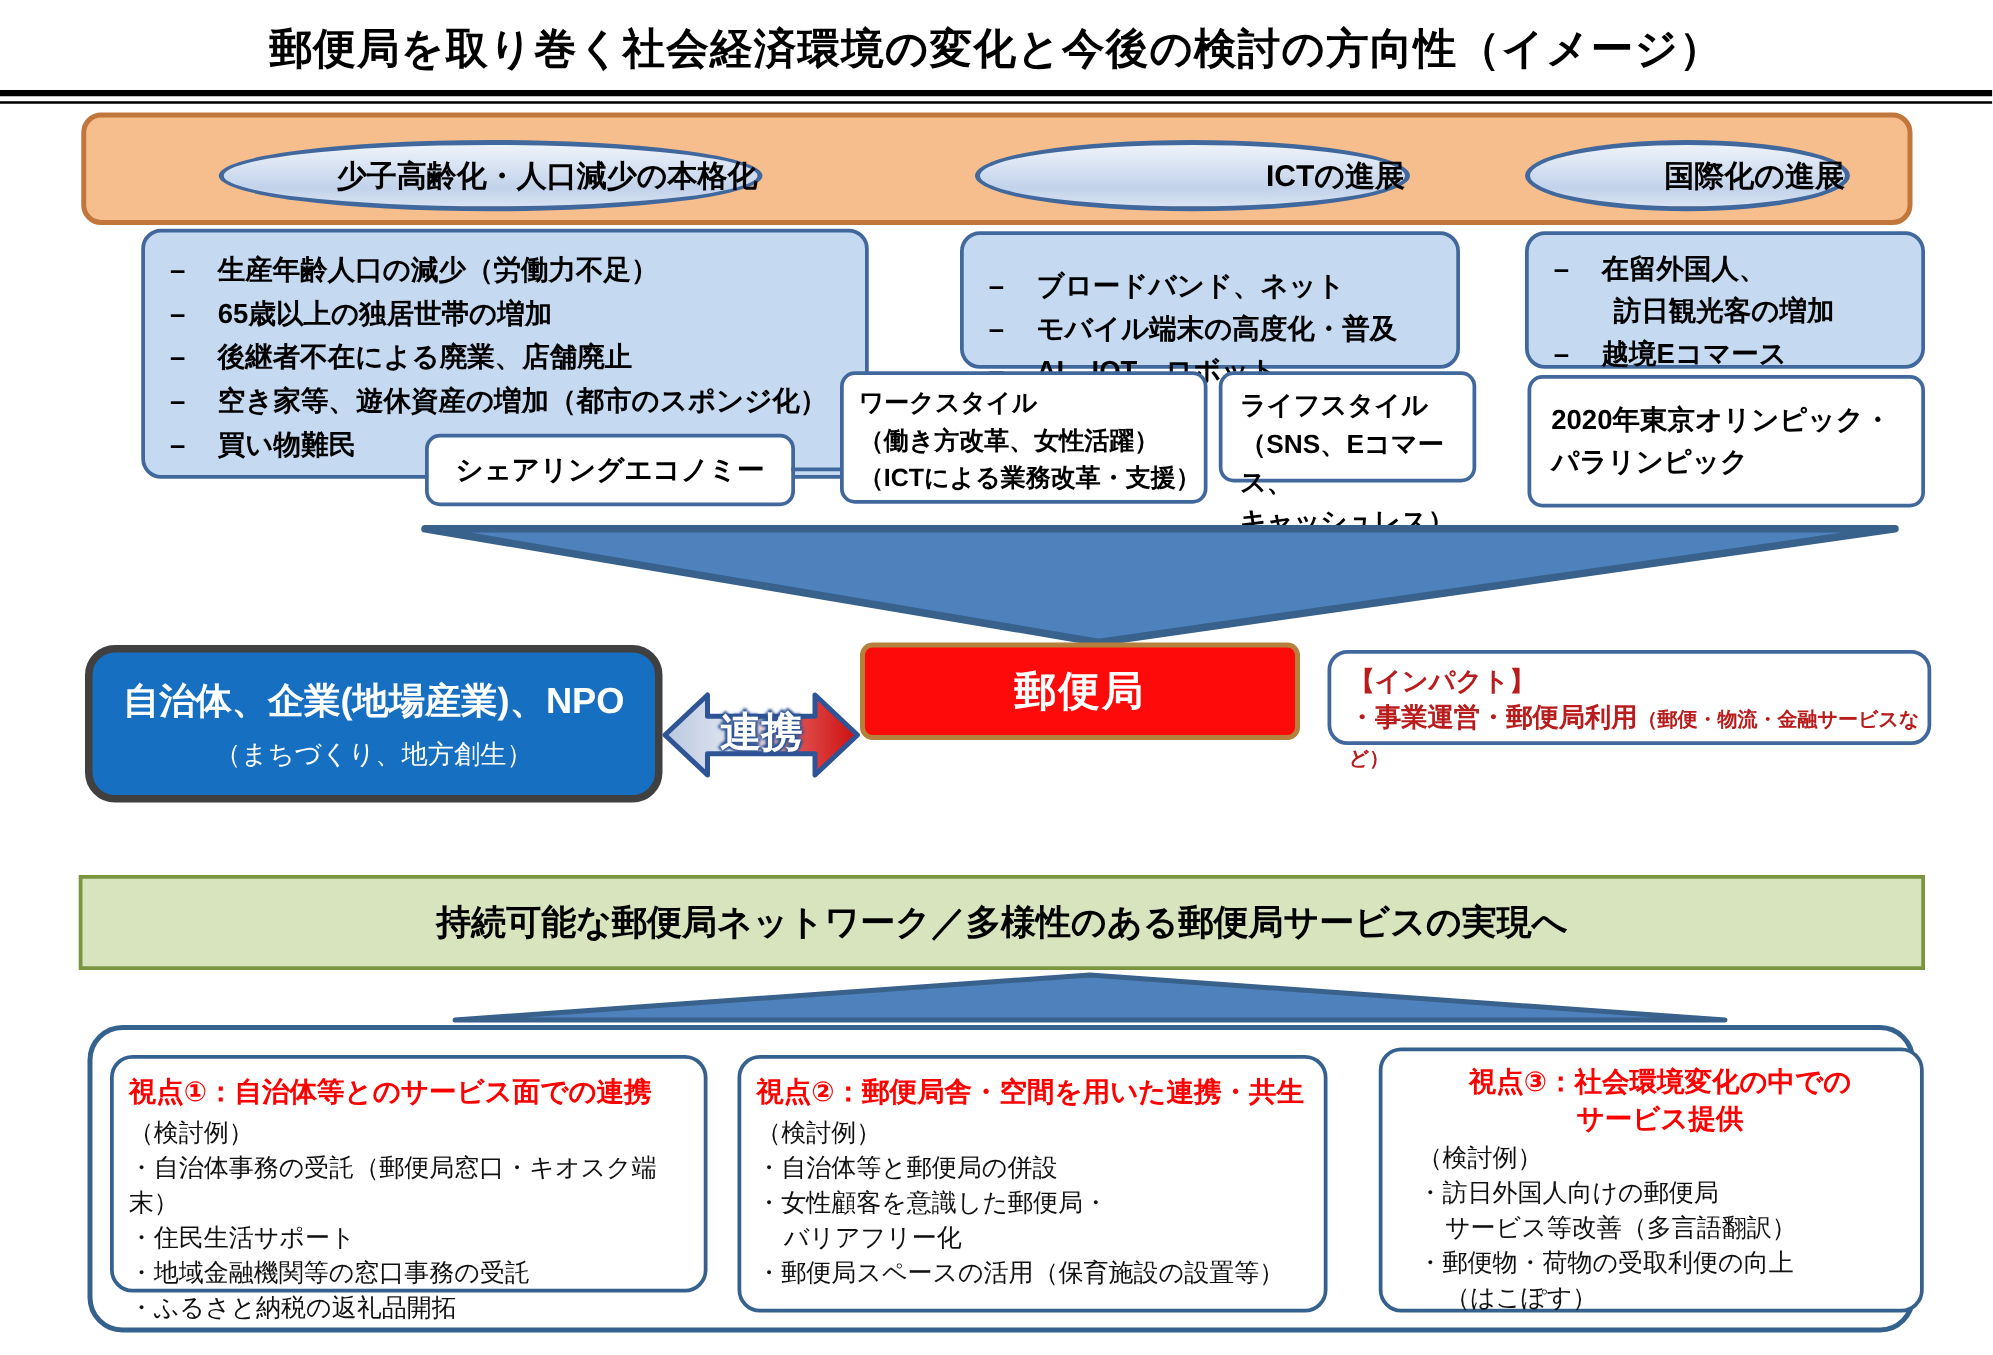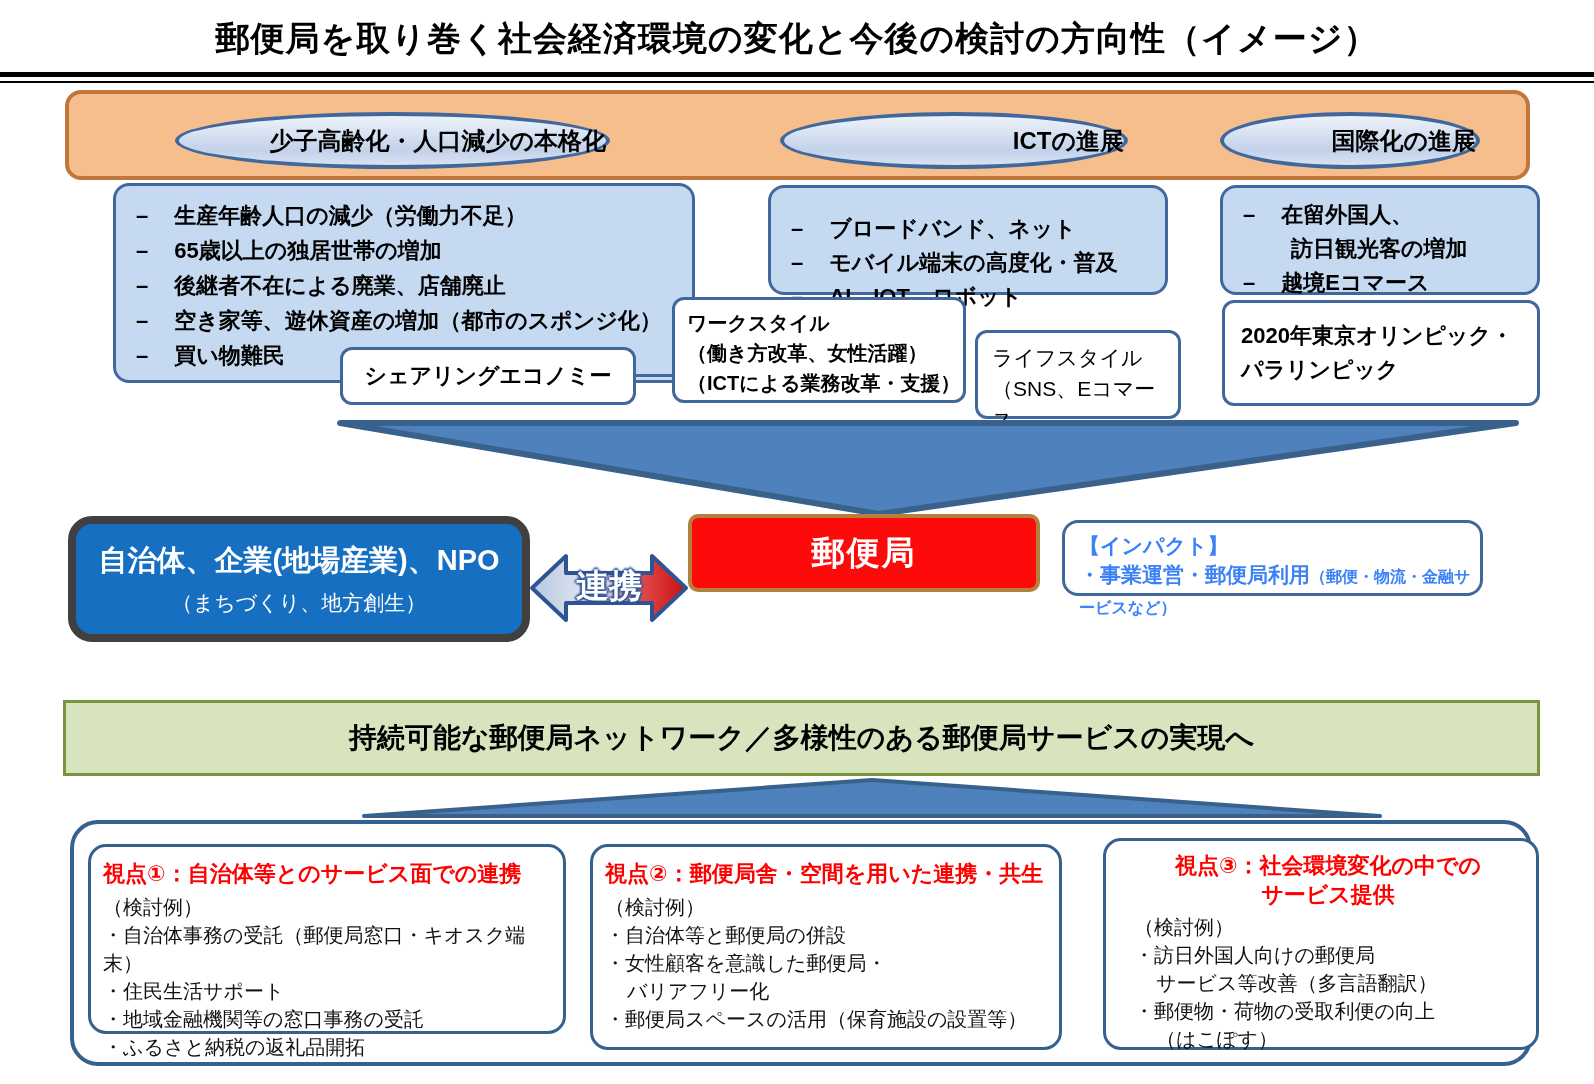--- a/index.html
+++ b/index.html
@@ -29,38 +29,38 @@
   .dr { display:flex; line-height:34px; }
   .factor-1 .dr { line-height:35px; }
   .dr::before { content:"–"; flex:0 0 auto; margin:0 26px 0 14px; }
   .cr { line-height:34px; padding-left:62px; }
 
   
   .white-box { background:#fff; border:3px solid #41689C; border-radius:12px; color:#000; }
   .sharing-box { left:340px; top:347px; width:296px; height:58px; display:flex; align-items:center; justify-content:center; font-size:22px; font-weight:600; }
   .connector { left:633px; top:374px; width:42px; height:3px; background:#41689C; }
   .workstyle-box { left:672px; top:297px; width:294px; height:106px; padding:8px 0 0 12px; font-size:20px; font-weight:600; line-height:30px; }
-  .lifestyle-box { left:975px; top:297px; width:206px; height:89px; padding:9px 0 0 14px; font-size:21px; font-weight:400; line-height:31px;margin-top:33px; }
+  .lifestyle-box { left:975px; top:297px; width:206px; height:89px; padding:9px 0 0 14px; font-size:21px; font-weight:700; line-height:31px; }
   .olympics-box { left:1222px; top:300px; width:318px; height:106px; padding:16px 0 0 16px; font-size:22px; font-weight:600; line-height:34px; }
 
   
   .tri { display:block; }
 
   
-  .org-box { left:68px; top:516px; width:462px; height:126px; background:#176FC1; border:8px solid #404040; border-radius:24px; display:flex; flex-direction:column; align-items:center; justify-content:center; color:#fff; text-align:center; }
+  .org-box { left:68px; top:516px; width:462px; height:126px; background:#176FC1; border:6px solid #404040; border-radius:24px; display:flex; flex-direction:column; align-items:center; justify-content:center; color:#fff; text-align:center; }
   .org-line1 { font-size:29px; font-weight:600; }
   .org-line2 { font-size:21px; margin-top:8px; }
 
   .renkei-wrap { left:528px; top:548px; width:162px; height:80px; }
   .renkei-label { position:absolute; left:0; right:0; top:50%; transform:translateY(-54%); text-align:center; font-size:33px; font-weight:bold; color:#fff;
     text-shadow:-2px 0 2px #2F5496, 2px 0 2px #2F5496, 0 -2px 2px #2F5496, 0 2px 2px #2F5496; }
 
   .post-office-box { left:688px; top:514px; width:352px; height:78px; background:#FE0A0A; border:4px solid #B5803B; border-radius:10px; display:flex; align-items:center; justify-content:center; color:#fff; font-size:33px; font-weight:bold; letter-spacing:2px; }
 
-  .impact-box { left:1062px; top:520px; width:421px; height:76px; background:#fff; border:3px solid #41689C; border-radius:16px; padding:8px 0 0 14px; font-size:21px; font-weight:600; color:#3b82f6; line-height:29px; }
+  .impact-box { left:1062px; top:520px; width:483px; height:76px; background:#fff; border:3px solid #41689C; border-radius:16px; padding:8px 0 0 14px; font-size:21px; font-weight:600; color:#b91c1c; line-height:29px; }
   .impact-note { font-size:16px; font-weight:600; }
 
   .mission-box { left:686px; top:600px; width:859px; height:80px; background:#fff; border:3px solid #41689C; border-radius:16px; padding:6px 0 0 12px; font-size:21px; font-weight:600; color:#000; line-height:24px; }
   .mission-l2 { padding-left:152px; }
   .mission-l3 { padding-left:142px; }
 
   
   .green-band { left:63px; top:700px; width:1477px; height:76px; background:#D8E4BE; border:3px solid #7A9440; display:flex; align-items:center; justify-content:center; font-size:28px; font-weight:bold; color:#000; }
 
   

